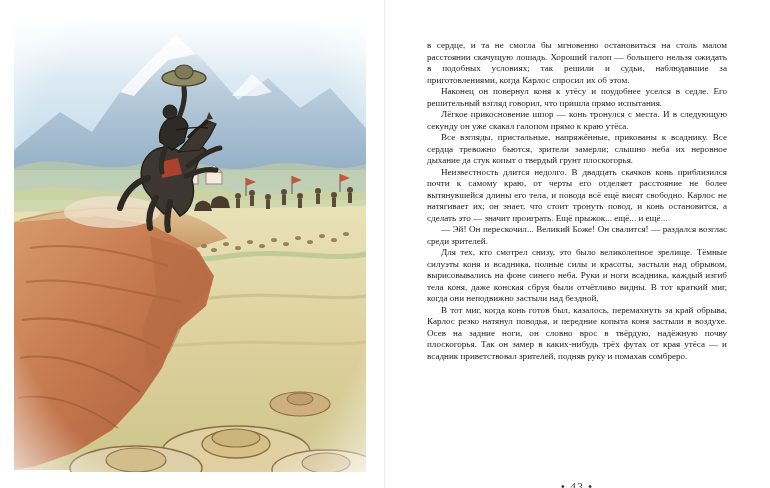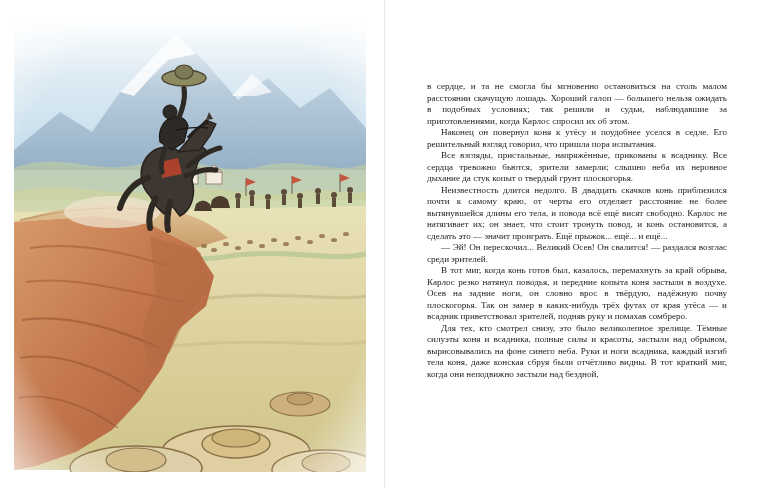--- a/index.html
+++ b/index.html
@@ -48,21 +48,20 @@
     height: 488px;
   }
 
   
   .textcol {
     position: absolute;
     left: 42px;
     top: 40px;
     width: 300px;
     height: 408px;
-    margin-top: 41px;
   }
   .textcol p {
     margin: 0;
     font-size: 9.1px;
     line-height: 11.5px;
     text-align: justify;
     text-indent: 14px;
     color: #1b1b1b;
     hyphens: auto;
     -webkit-hyphens: auto;
@@ -305,23 +304,24 @@
         <rect x="0" y="472" width="385" height="16" fill="#ffffff"></rect>
       </svg>
     </div>
   </div>
 
   <div class="gutter"></div>
 
   <div class="page page-right">
     <div class="textcol">
       <p class="noindent">в сердце, и та не смогла бы мгновенно остановиться на столь малом расстоянии скачущую лошадь. Хороший галоп — большего нельзя ожидать в подобных условиях; так решили и судьи, наблюдавшие за приготовлениями, когда Карлос спросил их об этом.</p>
-      <p>Наконец он повернул коня к утёсу и поудобнее уселся в седле. Его решительный взгляд говорил, что пришла пора испытания.</p>
+      <p>Наконец он повернул коня к утёсу и поудобнее уселся в седле. Его решительный взгляд говорил, что пришла прямо испытания.</p>
+      <p>Лёгкое прикосновение шпор — конь тронулся с места. И в следующую секунду он уже скакал галопом прямо к краю утёса.</p>
       <p>Все взгляды, пристальные, напряжённые, прикованы к всаднику. Все сердца тревожно бьются, зрители замерли; слышно неба их неровное дыхание да стук копыт о твердый грунт плоскогорья.</p>
       <p>Неизвестность длится недолго. В двадцать скачков конь приблизился почти к самому краю, от черты его отделяет расстояние не более вытянувшейся длины его тела, и повода всё ещё висят свободно. Карлос не натягивает их; он знает, что стоит тронуть повод, и конь остановится, а сделать это — значит проиграть. Ещё прыжок... ещё... и ещё...</p>
-      <p>— Эй! Он перескочил... Великий Осев! Он свалится! — раздался возглас среди зрителей.</p>
+      <p>— Эй! Он перескочил... Великий Боже! Он свалится! — раздался возглас среди зрителей.</p>
+      <p>Для тех, кто смотрел снизу, это было великолепное зрелище. Тёмные силуэты коня и всадника, полные силы и красоты, застыли над обрывом, вырисовывались на фоне синего неба. Руки и ноги всадника, каждый изгиб тела коня, даже конская сбруя были отчётливо видны. В тот краткий миг, когда они неподвижно застыли над бездной,</p>
       <p>В тот миг, когда конь готов был, казалось, перемахнуть за край обрыва, Карлос резко натянул поводья, и передние копыта коня застыли в воздухе. Осев на задние ноги, он словно врос в твёрдую, надёжную почву плоскогорья. Так он замер в каких-нибудь трёх футах от края утёса — и всадник приветствовал зрителей, подняв руку и помахав сомбреро.</p>
-      <p>Для тех, кто смотрел снизу, это было великолепное зрелище. Тёмные силуэты коня и всадника, полные силы и красоты, застыли над обрывом, вырисовывались на фоне синего неба. Руки и ноги всадника, каждый изгиб тела коня, даже конская сбруя были отчётливо видны. В тот краткий миг, когда они неподвижно застыли над бездной,</p>
       <div class="folio">• 43 •</div>
     </div>
   </div>
 
 </div>
 
 </body></html>

